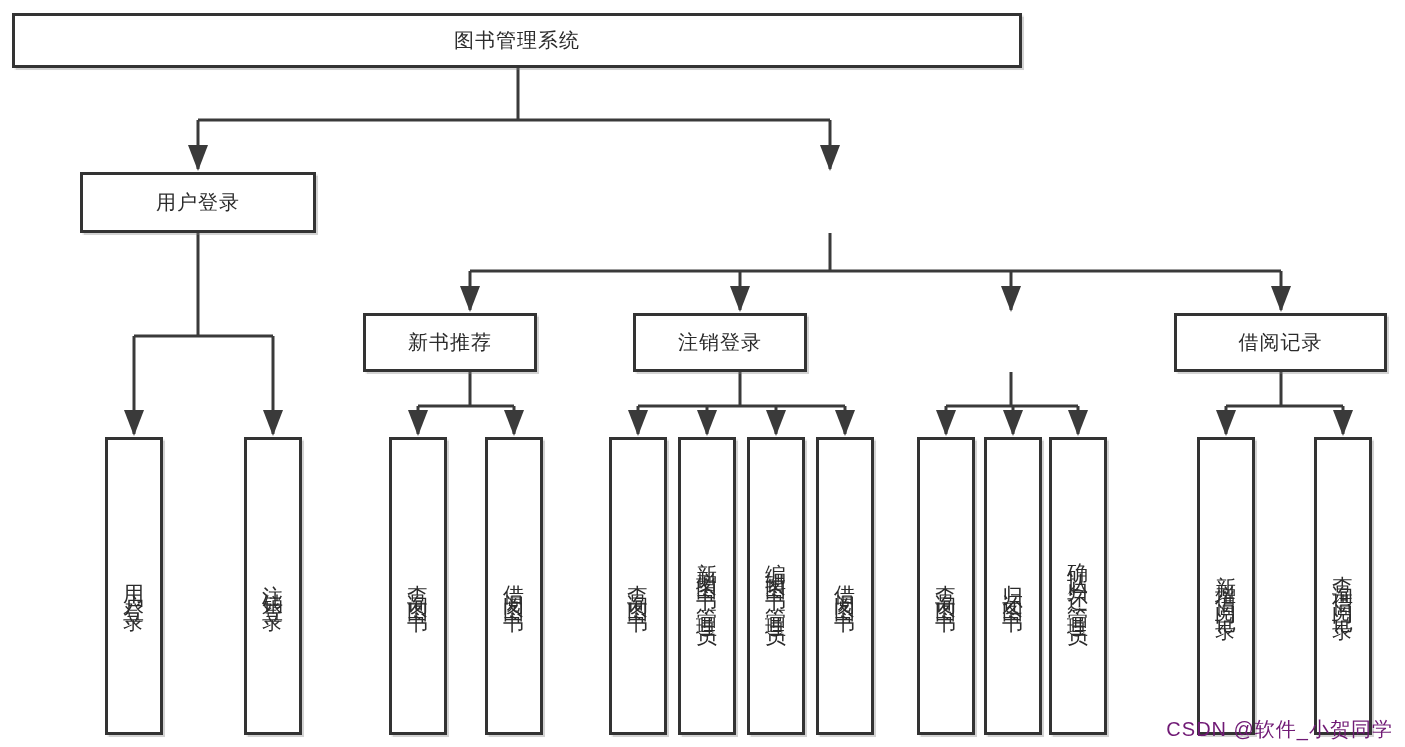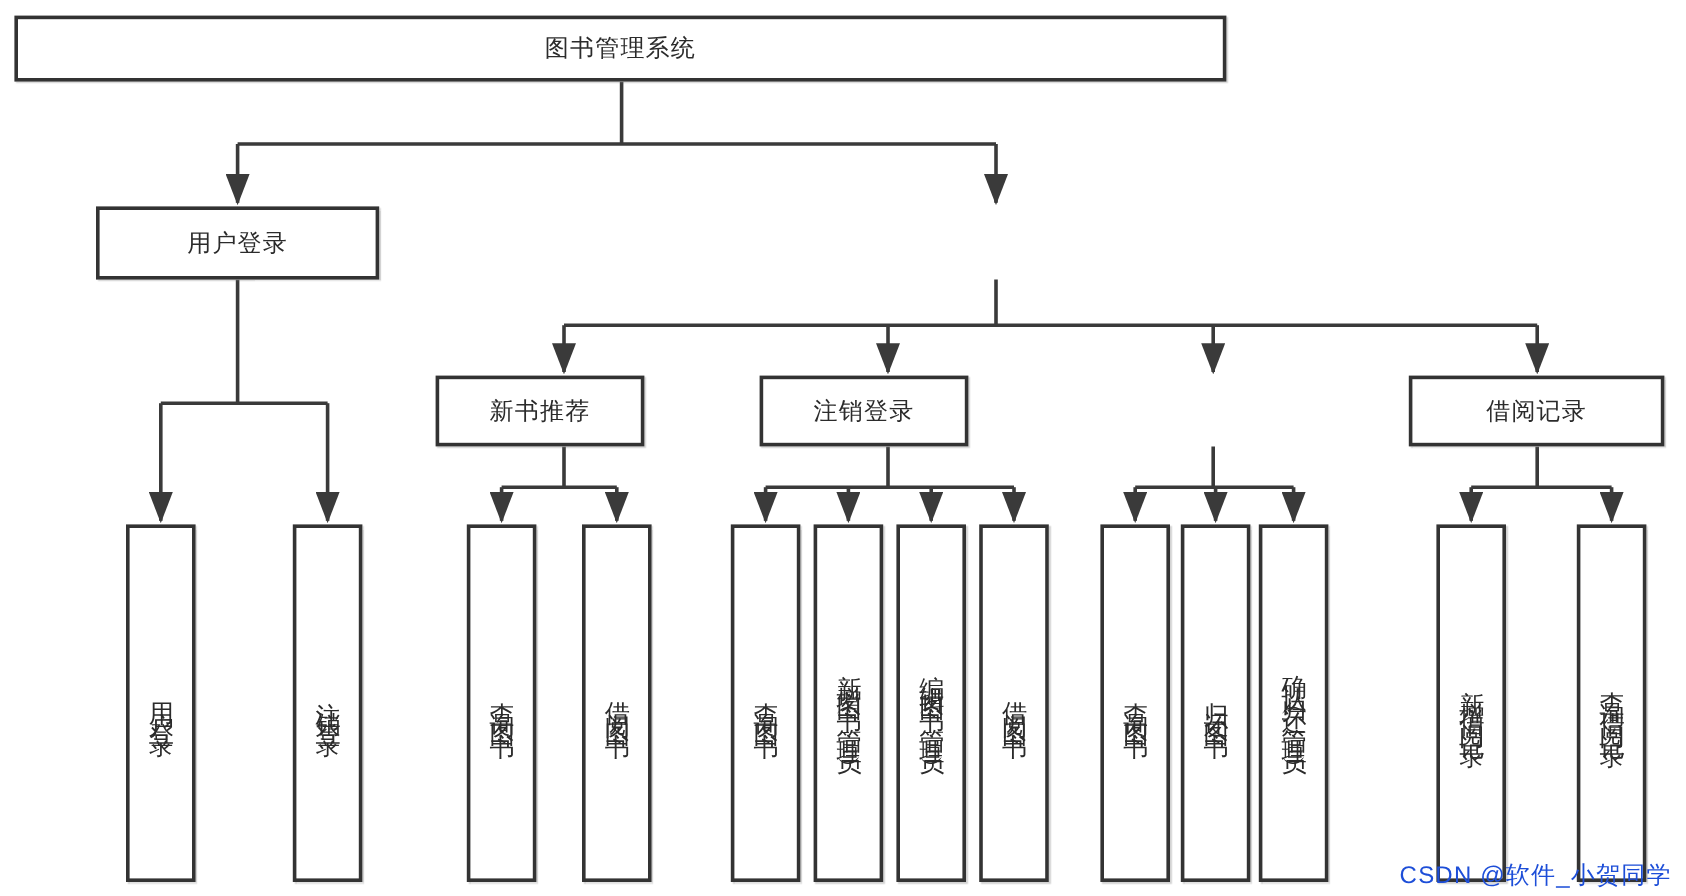--- a/index.html
+++ b/index.html
@@ -57,21 +57,21 @@
     font-size: 21px;
     line-height: 1;
     letter-spacing: 9px;
     color: #2b2b2b;
   }
   .watermark {
     position: absolute;
     right: 12px;
     bottom: 4px;
     font-size: 20px;
-    color: #1d4ed8;
+    color: #701a75;
     letter-spacing: 1px;
     z-index: 2;
     white-space: nowrap;
   }
 </style>
 </head>
 <body>
 
 <div class="canvas">
 

